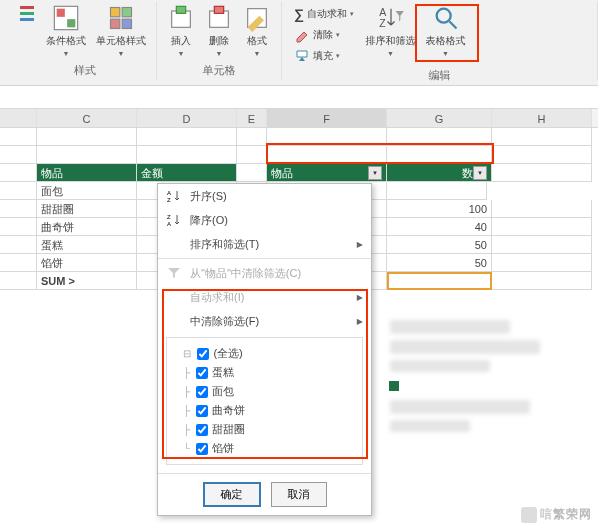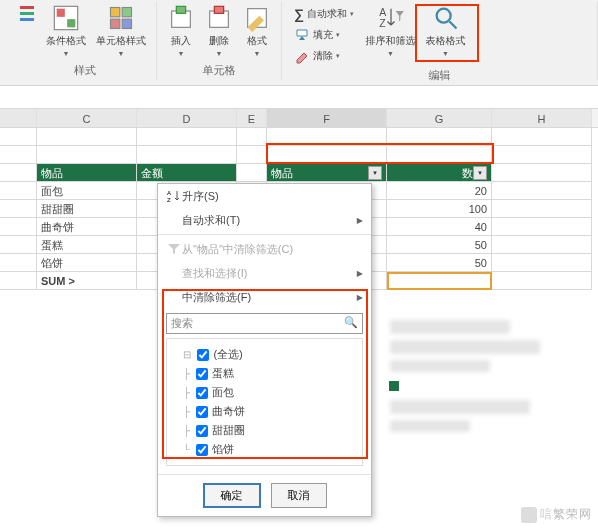--- a/index.html
+++ b/index.html
@@ -20,35 +20,35 @@
 .colh { border-right:1px solid #e0e0e0; text-align:center; font-size:11px; color:#555; line-height:20px; background:#e8e8e8; }
 .cells { position:relative; }
 .row { display:flex; height:18px; }
 .cell { border-right:1px solid #d8d8d8; border-bottom:1px solid #d8d8d8; font-size:11px; padding:1px 4px; line-height:16px; overflow:hidden; white-space:nowrap; }
 .hdr { background:#1e7145; color:#fff; font-weight:normal; display:flex; justify-content:space-between; align-items:center; }
 .filter-btn { width:14px; height:14px; background:#e8e8e8; border:1px solid #999; display:flex; align-items:center; justify-content:center; font-size:7px; color:#333; }
 .bold { font-weight:bold; }
 .right { text-align:right; }
 .orange { border:2px solid #e8a030 !important; }
 .menu { position:absolute; left:157px; top:183px; width:215px; background:#fff; border:1px solid #bbb; box-shadow:2px 2px 6px rgba(0,0,0,.25); z-index:40; }
-.mitem { display:flex; align-items:center; padding:4px 8px; font-size:11px; cursor:pointer; }
+.mitem { display:flex; align-items:center; padding:4px 8px; font-size:11px; gap:8px; cursor:pointer; }
 .mitem.dis { color:#aaa; }
 .mitem .arw { margin-left:auto; font-size:8px; color:#666; }
 .msep { height:1px; background:#e0e0e0; margin:2px 0; }
 .searchbox { margin:4px 8px; border:1px solid #999; padding:2px 4px; font-size:11px; color:#888; display:flex; justify-content:space-between; }
 .checks { border:1px solid #ddd; margin:4px 8px 8px; padding:6px; min-height:110px; }
 .chk { display:flex; align-items:center; gap:4px; font-size:11px; padding:2px 0 2px 10px; }
 .chk input { width:12px; height:12px; }
 .tree-ln { color:#aaa; font-size:10px; margin-right:2px; }
 .mbtns { display:flex; justify-content:center; gap:10px; padding:8px; border-top:1px solid #e0e0e0; }
 .mbtn { border:1px solid #999; background:#f4f4f4; padding:3px 16px; font-size:11px; cursor:pointer; }
 .mbtn.primary { border:2px solid #3a7ab8; }
 .blur { position:absolute; background:#e5e5e5; filter:blur(2px); border-radius:2px; }
 .sharebtn { position:absolute; top:-2px; right:8px; font-size:11px; color:#444; display:flex; align-items:center; gap:3px; }
-.watermark { position:absolute; right:6px; bottom:6px; font-size:12px; color:#bbb; font-weight:normal; letter-spacing:1px; }
+.watermark { position:absolute; right:6px; bottom:6px; font-size:12px; color:#bbb; font-weight:bold; letter-spacing:1px; }
 .wm-ic { width:16px;height:16px;background:#ddd;border-radius:3px;display:inline-block;vertical-align:middle;margin-right:3px; }
 </style>
 </head>
 <body>
 
 <div class="sharebtn">
   <svg class="ic" viewBox="0 0 16 16">
       <circle cx="8" cy="5" r="2.2" fill="none" stroke="#555"></circle>
       <path d="M3 14c0-3 2-5 5-5s5 2 5 5" fill="none" stroke="#555"></path>
     </svg>
@@ -119,31 +119,31 @@
   <div class="rgroup" style="flex:1">
     <div class="rgroup-top" style="width:100%">
       <div style="display:flex;flex-direction:column;gap:1px;padding:2px 2px 0">
         <div class="rbtn-h">
             <span style="font-size:14px;font-weight:bold">∑</span>
             <span class="sm">自动求和</span>
             <span class="dd">▾</span>
           </div>
         <div class="rbtn-h">
             <svg class="ic" viewBox="0 0 16 16">
+              <path d="M3 12l7-7 3 3-7 7H3z" fill="#e99" stroke="#a55"></path>
+            </svg>
+            <span class="sm">清除</span>
+            <span class="dd">▾</span>
+          </div>
+        <div class="rbtn-h">
+            <svg class="ic" viewBox="0 0 16 16">
               <path d="M3 3h10v6H3z" fill="#fff" stroke="#48a"></path>
               <path d="M8 9l-3 4h6z" fill="#48a"></path>
             </svg>
             <span class="sm">填充</span>
-            <span class="dd">▾</span>
-          </div>
-        <div class="rbtn-h">
-            <svg class="ic" viewBox="0 0 16 16">
-              <path d="M3 12l7-7 3 3-7 7H3z" fill="#e99" stroke="#a55"></path>
-            </svg>
-            <span class="sm">清除</span>
             <span class="dd">▾</span>
           </div>
       </div>
       <div class="rbtn">
         <svg class="ic-big" viewBox="0 0 24 24">
             <text x="2" y="10" font-size="9" fill="#555">A</text>
             <text x="2" y="20" font-size="9" fill="#555">Z</text>
             <path d="M12 4v14m0 0l-3-3m3 3l3-3" stroke="#555" fill="none"></path>
             <path d="M16 6h7l-3 4v4l-1 1v-5z" fill="#999"></path>
           </svg>
@@ -211,21 +211,20 @@
           <span class="filter-btn">▾</span>
         </div>
       <div class="cell" style="width:100px"></div>
     </div>
     <div class="row">
         <div class="cell" style="width:37px"></div>
         <div class="cell" style="width:100px">面包</div>
         <div class="cell" style="width:100px"></div>
         <div class="cell" style="width:30px"></div>
         <div class="cell" style="width:120px"></div>
-        <div class="cell right" style="width:105px">20</div>
         <div class="cell" style="width:100px"></div>
       </div>
     <div class="row">
         <div class="cell" style="width:37px"></div>
         <div class="cell" style="width:100px">甜甜圈</div>
         <div class="cell" style="width:100px"></div>
         <div class="cell" style="width:30px"></div>
         <div class="cell" style="width:120px"></div>
         <div class="cell right" style="width:105px">100</div>
         <div class="cell" style="width:100px"></div>
@@ -273,44 +272,48 @@
 <div class="menu">
   <div class="mitem">
       <svg class="ic" viewBox="0 0 16 16">
         <text x="1" y="7" font-size="6">A</text>
         <text x="1" y="14" font-size="6">Z</text>
         <path d="M11 3v9m0 0l-2-2m2 2l2-2" stroke="#555" fill="none"></path>
       </svg>
       <span>升序(S)</span>
     </div>
   <div class="mitem">
+      <svg class="ic" viewBox="0 0 16 16">
+        <text x="1" y="7" font-size="6">Z</text>
+        <text x="1" y="14" font-size="6">A</text>
+        <path d="M11 3v9m0 0l-2-2m2 2l2-2" stroke="#555" fill="none"></path>
+      </svg>
+      <span>降序(O)</span>
+    </div>
+  <div class="mitem">
       <span class="ic"></span>
-      <span>自动求和(T)</span>
+      <span>排序和筛选(T)</span>
       <span class="arw">▶</span>
     </div>
   <div class="msep"></div>
   <div class="mitem dis">
       <svg class="ic" viewBox="0 0 16 16">
         <path d="M2 3h12l-5 5v4l-2 1V8z" fill="#ccc"></path>
       </svg>
       <span>从"物品"中清除筛选(C)</span>
     </div>
   <div class="mitem dis">
       <span class="ic"></span>
-      <span>查找和选择(I)</span>
+      <span>自动求和(I)</span>
       <span class="arw">▶</span>
     </div>
   <div class="mitem">
       <span class="ic"></span>
       <span>中清除筛选(F)</span>
       <span class="arw">▶</span>
-    </div>
-  <div class="searchbox">
-      <span>搜索</span>
-      <span>🔍</span>
     </div>
   <div class="checks">
     <div class="chk">
         <span class="tree-ln">⊟</span>
         <input type="checkbox" checked="" style="">
         <span>(全选)</span>
       </div>
     <div class="chk">
         <span class="tree-ln">├</span>
         <input type="checkbox" checked="" style="">

